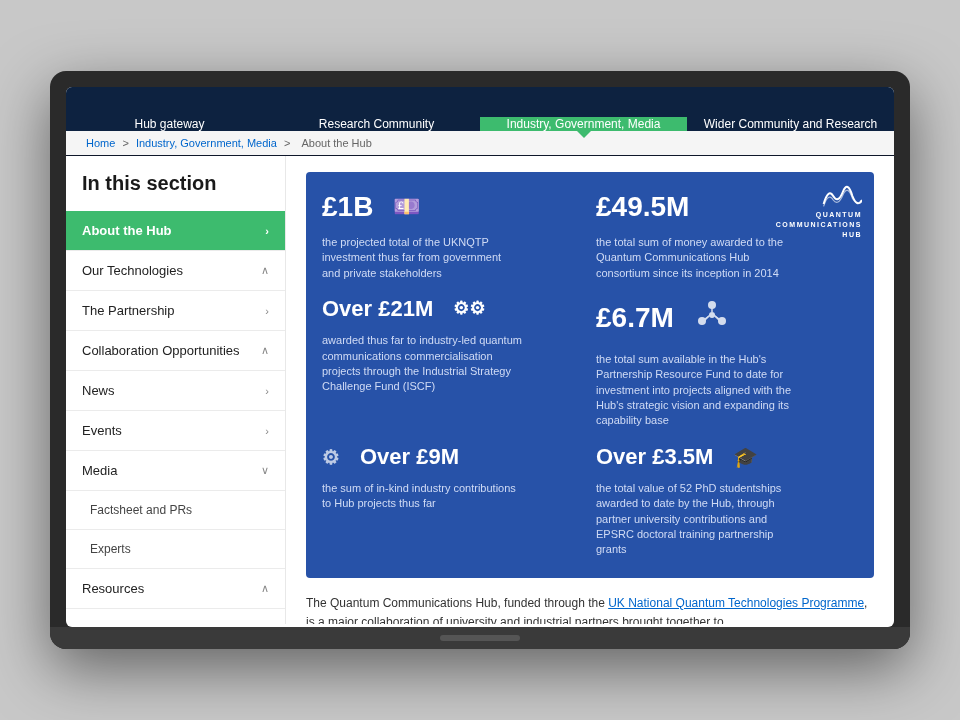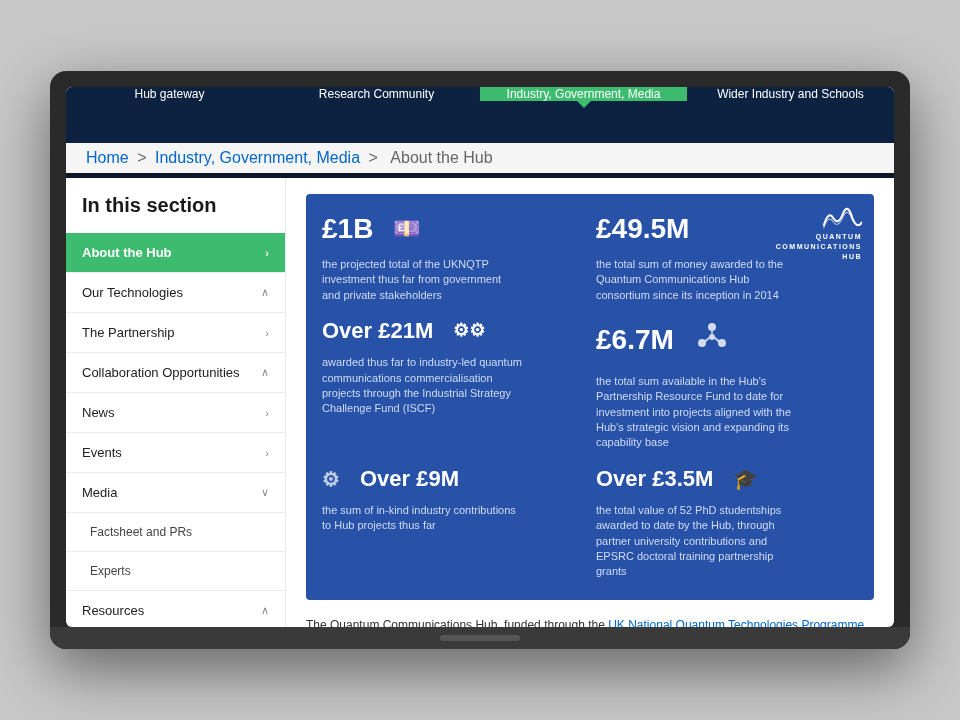--- a/index.html
+++ b/index.html
@@ -39,22 +39,22 @@
       width: 80px;
       height: 6px;
       background: #555;
       border-radius: 3px;
     }
 
     
     .top-nav {
       background: #0d2240;
       display: flex;
-      align-items: flex-start;
-      height: 56px;
+      align-items: flex-end;
+      height: 44px;
     }
     .top-nav-item {
       flex: 1;
       display: flex;
       align-items: center;
       justify-content: center;
       color: #fff;
       font-size: 12px;
       cursor: pointer;
       padding: 0 8px;
@@ -72,23 +72,23 @@
       transform: translateX(-50%);
       border-left: 7px solid transparent;
       border-right: 7px solid transparent;
       border-top: 7px solid #3dbb6e;
     }
 
     
     .breadcrumb-bar {
       background: #f5f5f5;
       padding: 6px 20px;
-      font-size: 16px;
+      font-size: 11px;
       color: #333;
-      border-bottom: 5px solid #0f172a;
+      border-bottom: 1px solid #0f172a;
     }
     .breadcrumb-bar a {
       color: #0066cc;
       text-decoration: none;
     }
     .breadcrumb-bar span {
       color: #666;
       margin: 0 4px;
     }
 
@@ -223,21 +223,21 @@
 </head>
 <body>
 
 <div class="laptop-outer">
   <div class="laptop-screen">
 
     <nav class="top-nav">
       <div class="top-nav-item">Hub gateway</div>
       <div class="top-nav-item">Research Community</div>
       <div class="top-nav-item active">Industry, Government, Media</div>
-      <div class="top-nav-item">Wider Industry and Schools</div>
+      <div class="top-nav-item">Wider Community and Research</div>
     </nav>
 
     <div class="breadcrumb-bar">
       <a href="#">Home</a>
       <span> &gt; </span>
       <a href="#">Industry, Government, Media</a>
       <span> &gt; </span>
       <span>About the Hub</span>
     </div>
 

